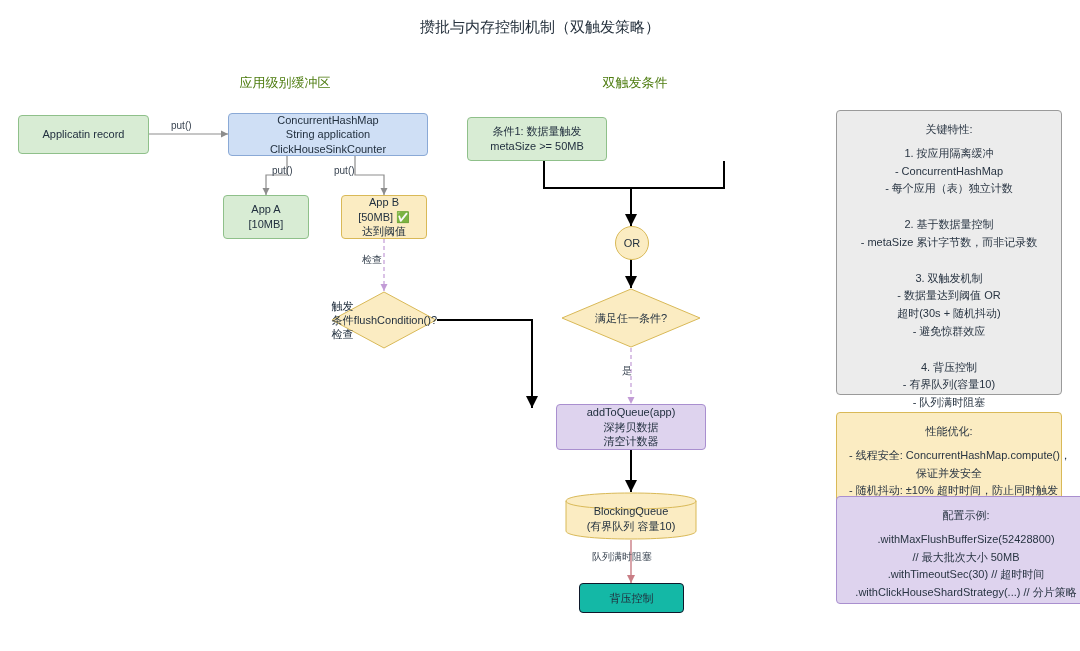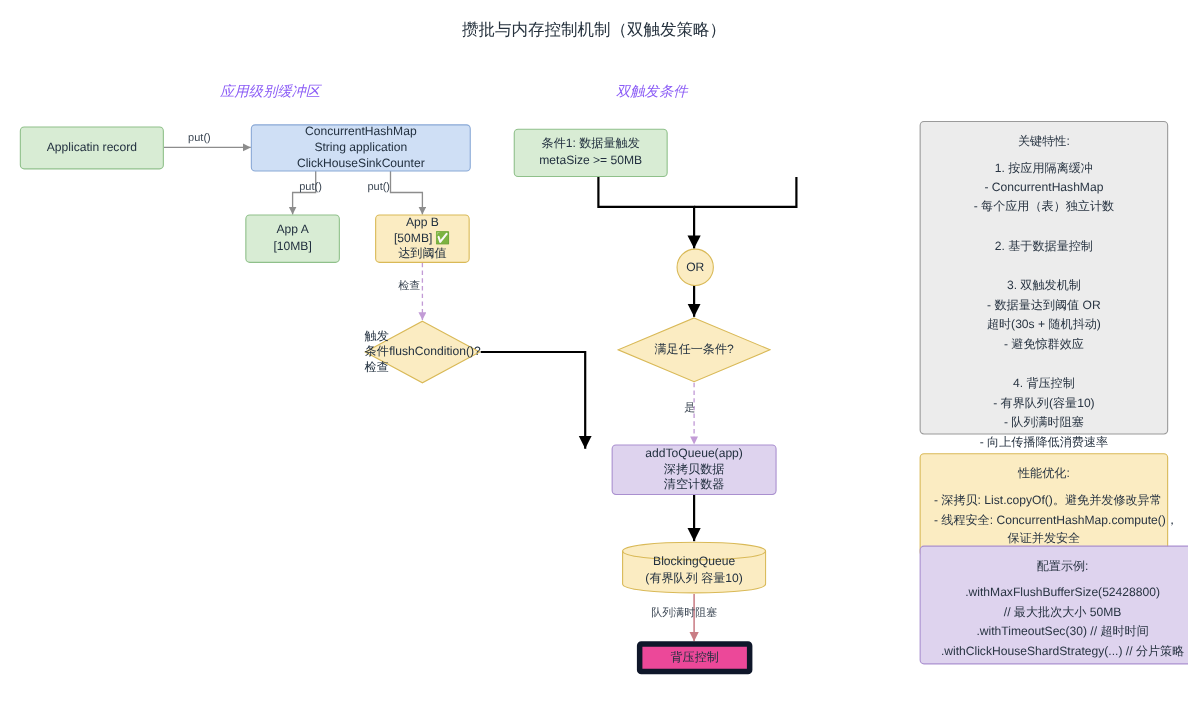--- a/index.html
+++ b/index.html
@@ -43,23 +43,22 @@
     left: 0;
     top: 18px;
     width: 1080px;
     text-align: center;
     font-size: 15px;
     color: #25313d;
   }
   .lane-label {
     position: absolute;
     font-size: 13px;
-    color: #8b5cf6;
-    text-align: left;
-    font-style: italic;
+    color: #4d7c0f;
+    text-align: center;
   }
   .green {
     background: #d8ecd4;
     border: 1px solid #8fc08a;
     border-radius: 4px;
   }
   .blue {
     background: #cfdff5;
     border: 1px solid #8aa9d6;
     border-radius: 4px;
@@ -68,22 +67,22 @@
     background: #fbecc2;
     border: 1px solid #d9b957;
     border-radius: 4px;
   }
   .purple {
     background: #ded3ee;
     border: 1px solid #a98fcf;
     border-radius: 4px;
   }
   .red {
-    background: #ec4899;
-    border: 5px solid #0f172a;
+    background: #14b8a6;
+    border: 1px solid #0f172a;
     border-radius: 4px;
   }
   .grey {
     background: #ececec;
     border: 1px solid #9a9a9a;
     border-radius: 4px;
   }
   .note {
     position: absolute;
     box-sizing: border-box;
@@ -293,35 +292,35 @@
   <div class="edge-label" style="left:622px; top:364px;">是</div>
   <div class="edge-label" style="left:592px; top:550px;">队列满时阻塞</div>
 
   <div class="note grey" style="left:836px; top:110px; width:226px; height:285px;">
     <span class="nhead">关键特性:</span>
     <span class="nline">1. 按应用隔离缓冲</span>
     <span class="nline">- ConcurrentHashMap</span>
     <span class="nline">- 每个应用（表）独立计数</span>
     <span class="nline">&nbsp;</span>
     <span class="nline">2. 基于数据量控制</span>
+    <span class="nline">- metaSize 累计字节数，而非记录数</span>
     <span class="nline">&nbsp;</span>
     <span class="nline">3. 双触发机制</span>
     <span class="nline">- 数据量达到阈值 OR</span>
     <span class="nline">超时(30s + 随机抖动)</span>
     <span class="nline">- 避免惊群效应</span>
     <span class="nline">&nbsp;</span>
     <span class="nline">4. 背压控制</span>
     <span class="nline">- 有界队列(容量10)</span>
     <span class="nline">- 队列满时阻塞</span>
     <span class="nline">- 向上传播降低消费速率</span>
   </div>
 
   <div class="note yellow" style="left:836px; top:412px; width:226px; height:94px;">
     <span class="nhead">性能优化:</span>
-    <span class="nline">- 深拷贝: List.copyOf()。避免并发修改异常</span>
     <span class="nline">- 线程安全: ConcurrentHashMap.compute()，</span>
     <span class="nline">保证并发安全</span>
     <span class="nline">- 随机抖动: ±10% 超时时间，防止同时触发</span>
   </div>
 
   <div class="note purple" style="left:836px; top:496px; width:260px; height:108px;text-align:center;">
     <span class="nhead">配置示例:</span>
     <span class="nline">.withMaxFlushBufferSize(52428800)</span>
     <span class="nline">// 最大批次大小 50MB</span>
     <span class="nline">.withTimeoutSec(30)   // 超时时间</span>

